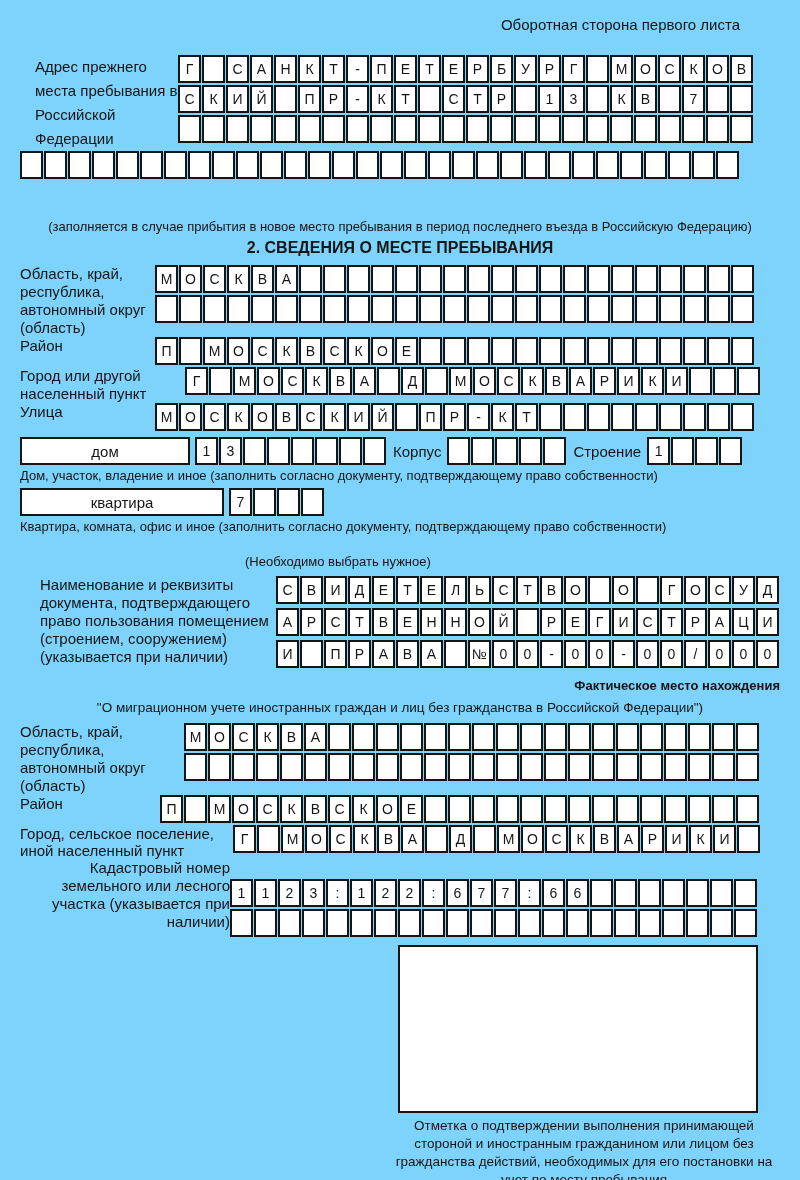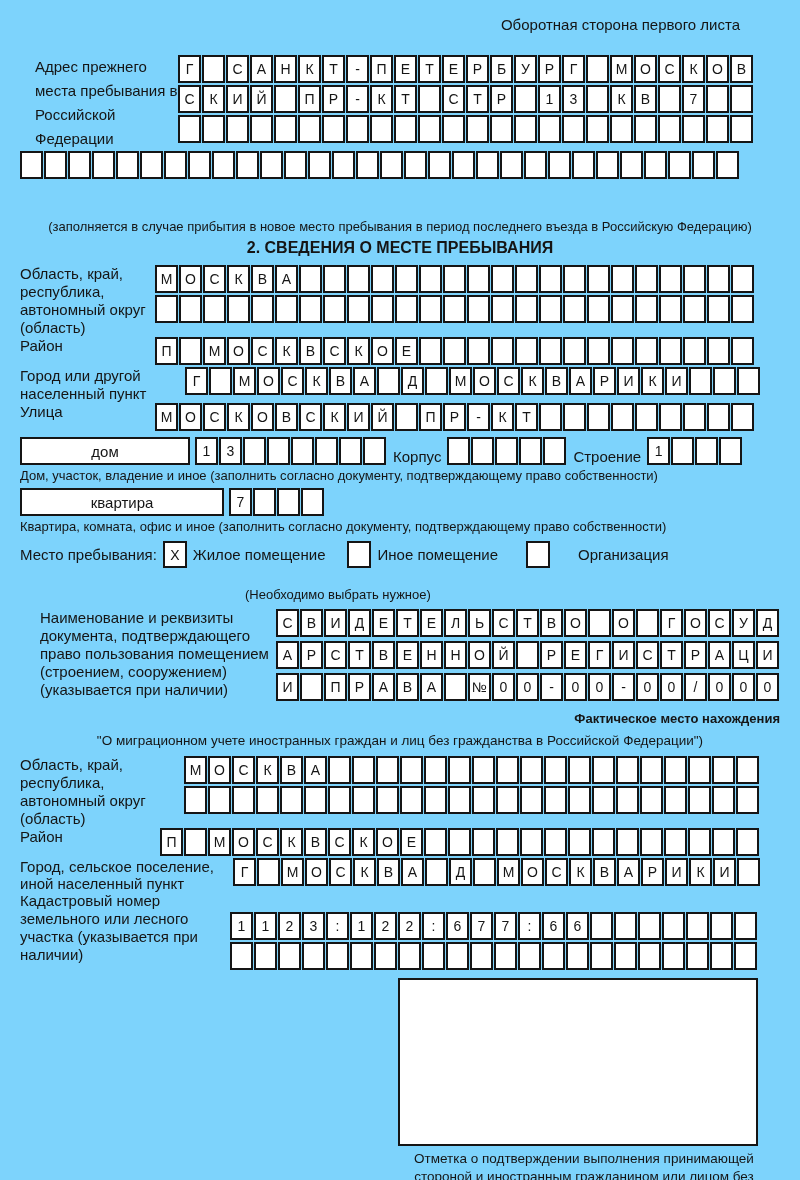--- a/index.html
+++ b/index.html
@@ -29,22 +29,22 @@
   .caption{font-size:13px;line-height:17px;}
   .center{text-align:center;margin-top:39px;}
   .sec-title{font-weight:bold;font-size:16px;text-align:center;margin:4px 0 8px 0;}
   .fact-title{font-weight:bold;font-size:13px;text-align:right;margin:8px 0 6px 0;}
   .mt2{margin-top:2px;} .mt6{margin-top:6px;justify-content:flex-end;}
   .block1-lbl{width:158px;padding-left:15px;box-sizing:border-box;line-height:24px;}
   .s2-lbl{width:135px;}
   .s3-oblast-lbl{width:164px;}
   .s3-rayon-lbl{width:140px;}
   .s3-gorod-lbl{width:213px;line-height:17px;}
-  .kadastr-lbl{width:210px;}
-  .domrow{display:flex;align-items:flex-end;margin-top:4px;}
+  .kadastr-lbl{width:210px;text-align:right;}
+  .domrow{display:flex;align-items:center;margin-top:4px;}
   .domrow .txt{margin:0 6px;font-size:15px;}
   .mestorow{display:flex;align-items:center;margin-top:6px;}
   .stamp-box{margin-left:378px;margin-top:6px;width:356px;height:164px;border:2px solid #151515;background:#fff;}
   .stamp-caption{margin-left:368px;width:392px;font-size:13.5px;line-height:18px;text-align:center;margin-top:4px;}
   .fact-note{font-size:13.5px;line-height:18px;text-align:center;}
 </style>
 </head>
 <body>
 
 <div class="page">
@@ -357,29 +357,20 @@
     <div class="widebox" style="width:200px;">квартира</div>
     <div class="cellrow" style="margin:0 0 0 5px;">
         <div class="cell">7</div>
         <div class="cell"></div>
         <div class="cell"></div>
         <div class="cell"></div>
       </div>
   </div>
   <div class="caption mt2">Квартира, комната, офис и иное (заполнить согласно документу, подтверждающему право собственности)</div>
 
-  <div class="mestorow">
-    <span>Место пребывания:</span>
-    <span class="cbx">X</span>
-    <span>Жилое помещение</span>
-    <span class="cbx" style="margin-left:22px;"></span>
-    <span>Иное помещение</span>
-    <span class="cbx" style="margin-left:28px;"></span>
-    <span style="margin-left:22px;">Организация</span>
-  </div>
   <div class="caption" style="margin-left:225px;margin-top:18px;">(Необходимо выбрать нужное)</div>
 
   <div class="frow mt6">
     <div class="lbl" style="width:236px;">Наименование и реквизиты документа, подтверждающего право пользования помещением (строением, сооружением) (указывается при наличии)</div>
     <div class="grids">
       <div class="cellrow" style="margin-bottom:4px;">
           <div class="cell">С</div>
           <div class="cell">В</div>
           <div class="cell">И</div>
           <div class="cell">Д</div>

